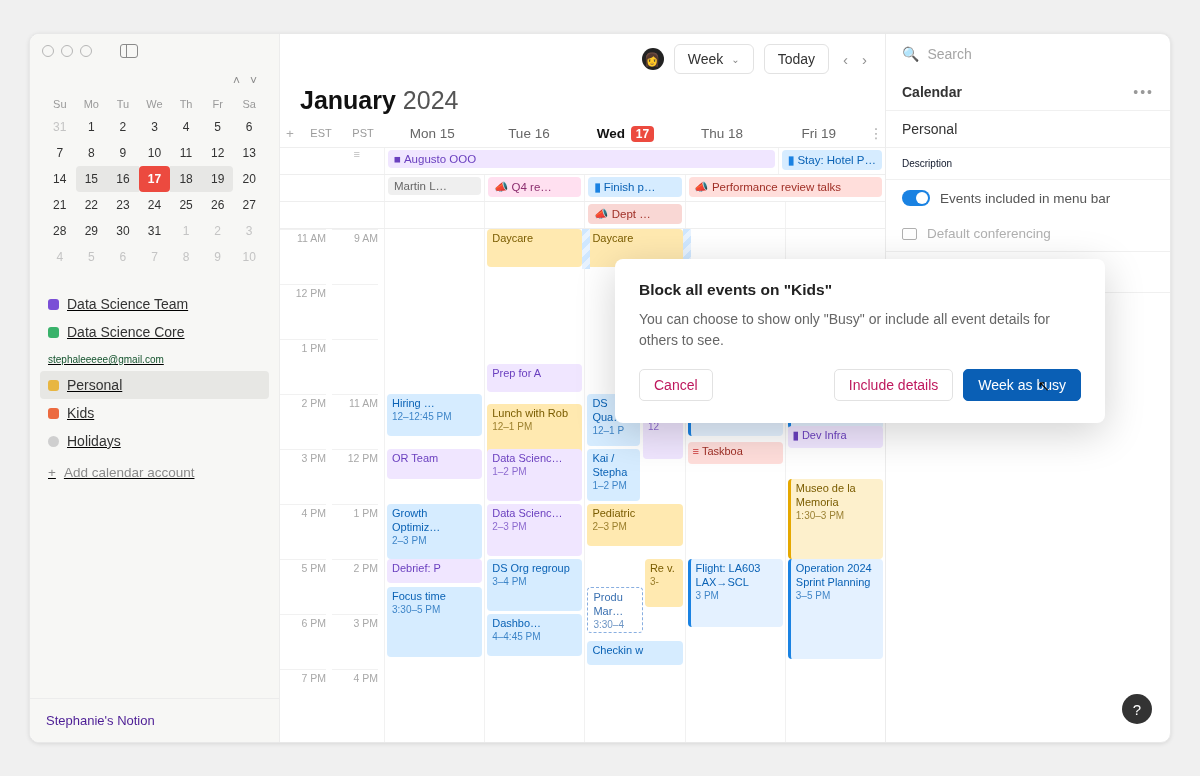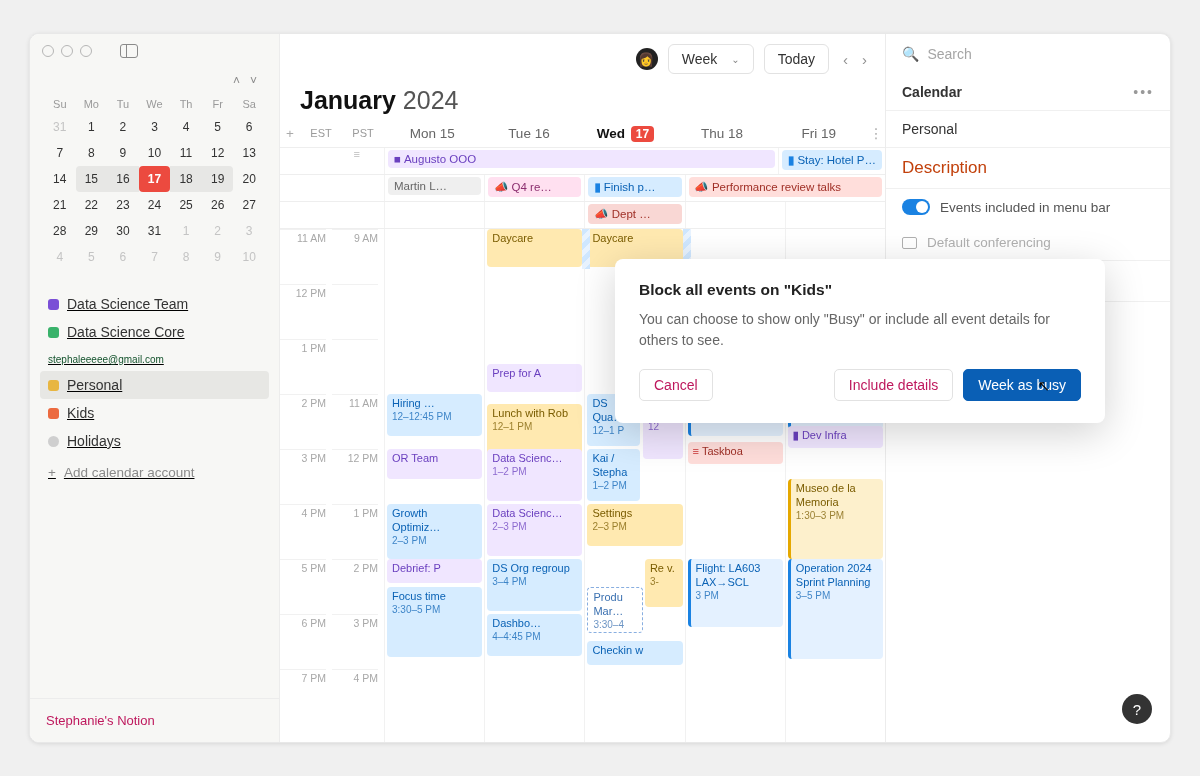--- a/index.html
+++ b/index.html
@@ -21,27 +21,27 @@
 .mc-d.today { background: #ec4a3f; color: #fff; border-radius: 4px; font-weight: 600; }
 .mc-d.range { background: #e7e7e5; }
 .mc-d.range-l { border-radius: 4px 0 0 4px; }
 .mc-d.range-r { border-radius: 0 4px 4px 0; }
 .cal-list { padding: 12px 10px; font-size: 14px; text-decoration: underline; }
 .cal-item { display: flex; align-items: center; gap: 8px; padding: 6px 8px; border-radius: 4px; cursor: pointer; color: #333; }
 .cal-item.sel { background: #e7e7e4; font-weight: 500; }
 .dot { width: 11px; height: 11px; border-radius: 3px; flex: none; }
 .acct { color: #14532d; font-size: 10px; padding: 8px 8px 6px 8px; }
 .add-acct { display: flex; align-items: center; gap: 8px; color: #8a8a8a; font-size: 13.5px; padding: 10px 8px; cursor: pointer; }
-.footer { margin-top: auto; border-top: 1px solid #ececec; padding: 14px 16px; color: #be185d; font-size: 13px; }
+.footer { margin-top: auto; border-top: 1px solid #ececec; padding: 14px 16px; color: #4c1d95; font-size: 13px; }
 
 .main { flex: 1; display: flex; flex-direction: column; position: relative; }
 .topbar { display: flex; align-items: center; gap: 10px; padding: 10px 14px; }
 .avatar { width: 22px; height: 22px; border-radius: 50%; background: #222; display: flex; align-items: center; justify-content: center; margin-left: auto; }
 .avatar::after { content: "👩"; font-size: 13px; }
-.btn { border: 1px solid #e2e2e2; background: #fff; border-radius: 6px; padding: 6px 13px; font-size: 14px; color: #333; display: flex; align-items: center; gap: 14px; cursor: pointer; }
+.btn { border: 1px solid #e2e2e2; background: #fff; border-radius: 6px; padding: 6px 13px; font-size: 14px; color: #333; display: flex; align-items: center; gap: 8px; cursor: pointer; }
 .chev { font-size: 10px; color: #888; }
 .navarr { display: flex; gap: 14px; color: #909090; padding: 0 4px; }
 .navarr span { cursor: pointer; font-size: 15px; }
 .title-row { padding: 2px 20px 6px 20px; }
 .title-row h1 { font-size: 25px; font-weight: 700; color: #111; }
 .title-row h1 span { font-weight: 400; color: #555; }
 .hdr-row { display: flex; align-items: center; padding: 4px 0 6px 0; font-size: 13.5px; color: #666; border-bottom: 1px solid #eee; }
 .addday { width: 20px; text-align: center; color: #aaa; cursor: pointer; }
 .tzcol { width: 42px; text-align: center; font-size: 11px; color: #9a9a9a; }
 .daycol { flex: 1; text-align: center; }
@@ -77,21 +77,21 @@
 .bg-red { background: #ffdedb; color: #a03027; }
 .bg-pink { background: #ffe0f0; color: #8c2f6f; }
 .bg-gray { background: #efefef; color: #666; }
 .bg-striblue { background: repeating-linear-gradient(135deg,#cfe7ff 0 5px,#e8f3ff 5px 10px); color: #0a62b5; }
 .bg-redtag { background: #f9d7d4; color: #a03027; }
 
 .rpanel { width: 285px; border-left: 1px solid #ececec; padding: 0; font-size: 14px; color: #333; display: flex; flex-direction: column; }
 .rp-search { display: flex; align-items: center; gap: 8px; padding: 12px 16px; color: #a5a5a5; }
 .rp-sec { padding: 10px 16px; border-bottom: 1px solid #f0f0f0; }
 .rp-sec.hd { display: flex; align-items: center; justify-content: space-between; }
-.rp-label { color: #c2410c; font-size: 17px; }
+.rp-label { color: #0f172a; font-size: 10px; }
 .rp-row { display: flex; align-items: center; gap: 10px; padding: 10px 16px; font-size: 13.5px; color: #555; cursor: pointer; }
 .rp-row.dim { color: #b0b0b0; }
 .toggle { width: 28px; height: 16px; border-radius: 10px; background: #1a82e2; position: relative; flex: none; }
 .toggle::after { content: ""; position: absolute; right: 2px; top: 2px; width: 12px; height: 12px; background: #fff; border-radius: 50%; }
 .icon-sm { width: 15px; height: 12px; border: 1.3px solid currentColor; border-radius: 2px; flex: none; }
 .dots { letter-spacing: 2px; color: #999; cursor: pointer; }
 .ext { margin-left: 4px; font-size: 12px; }
 .colorrow { display: flex; align-items: center; gap: 10px; padding: 12px 16px; border-bottom: 1px solid #f0f0f0; }
 
 .modal { position: absolute; left: 335px; top: 225px; width: 490px; background: #fff; border-radius: 8px; box-shadow: 0 10px 40px rgba(0,0,0,.18); padding: 22px 24px; z-index: 50; }
@@ -382,21 +382,21 @@
             </div>
           <div class="ev bg-purple r50" style="top:175px;height:55px;left:58%">
               <div>D. S.</div>
               <div class="t">12</div>
             </div>
           <div class="ev bg-blue h50" style="top:220px;height:52px;right:45%">
               <div>Kai / Stepha</div>
               <div class="t">1–2 PM</div>
             </div>
           <div class="ev bg-yellow" style="top:275px;height:42px">
-              <div>Settings</div>
+              <div>Pediatric</div>
               <div class="t">2–3 PM</div>
             </div>
           <div class="ev bg-yellow r50" style="top:330px;height:48px;left:60%">
               <div>Re v.</div>
               <div class="t">3-</div>
             </div>
           <div class="ev" style="top:358px;height:46px;border:1.5px dashed #88aee0;color:#3a70b0;right:42%">
               <div>Produ Mar…</div>
               <div class="t">3:30–4</div>
             </div>

